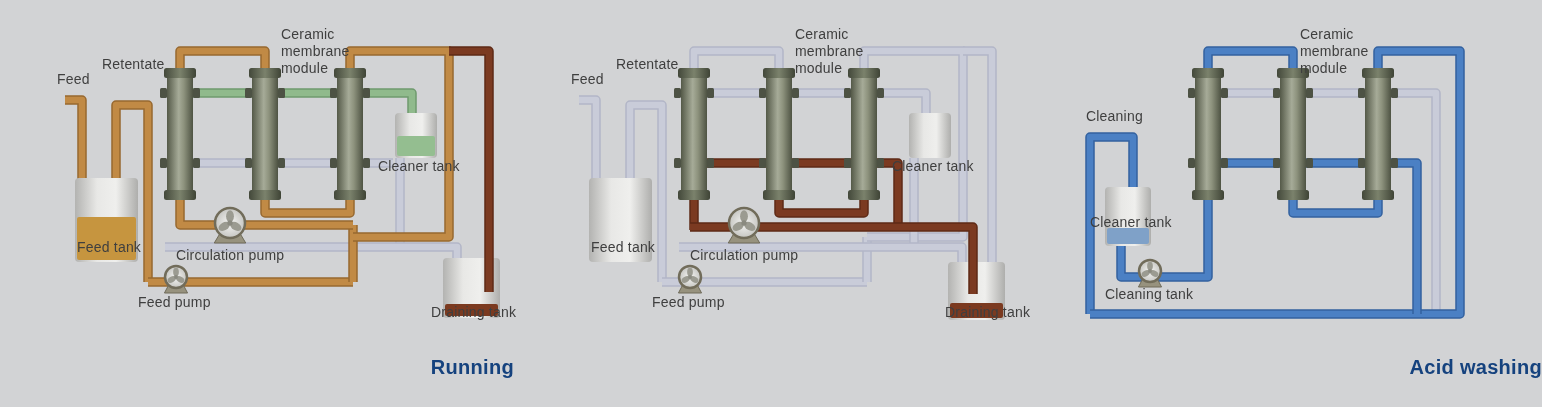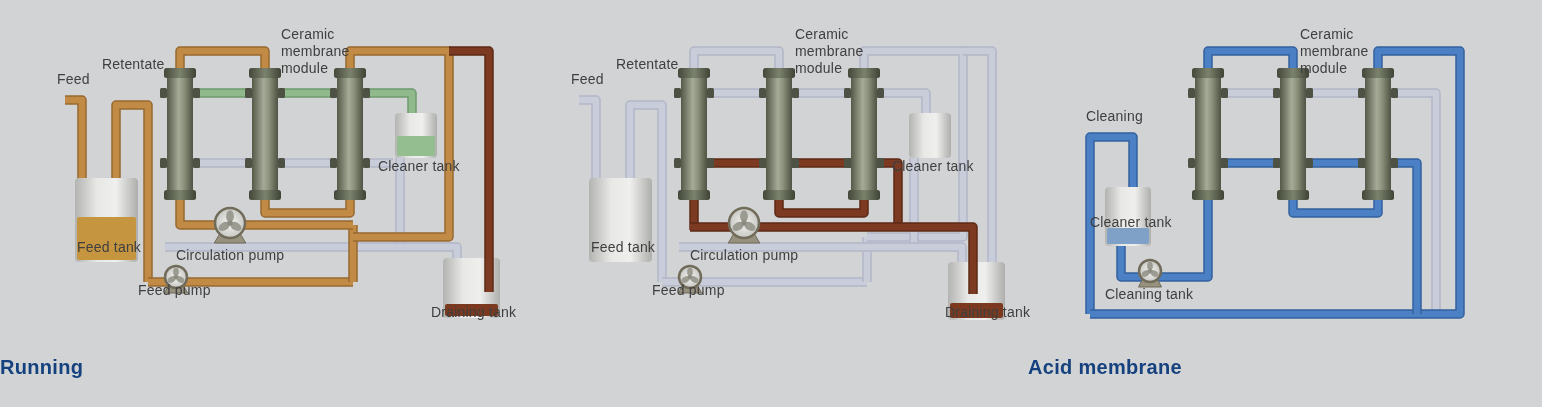--- a/index.html
+++ b/index.html
@@ -19,27 +19,27 @@
     color:var(--label-color,#3f3f3f);white-space:nowrap;z-index:5;
     letter-spacing:.2px;
   }
   .l-feed{left:57px;top:71px}
   .l-retentate{left:102px;top:56px}
   .l-module{left:281px;top:26px;white-space:pre-line}
   .panel-3 .l-module{left:272px}
   .l-cleaner-tank{left:378px;top:158px}
   .l-feed-tank{left:77px;top:239px}
   .l-circ-pump{left:176px;top:247px}
-  .l-feed-pump{left:138px;top:282px}
+  .l-feed-pump{left:138px;top:294px}
   .l-drain-tank{left:431px;top:304px}
   .l-cleaner{left:58px;top:108px}
   .l-cleaner-tank-3{left:62px;top:214px}
   .l-cleaning-pump{left:77px;top:286px}
   .panel-title{
-    position:absolute;top:356px;left:0;width:100%;text-align:left;
+    position:absolute;top:356px;left:0;width:100%;text-align:right;
     font-size:20px;font-weight:bold;color:var(--title-color,#15427e);
     letter-spacing:.3px;
   }
 </style>
 </head>
 <body>
 
 <div class="canvas">
 
   <section class="panel panel-1">
@@ -437,16 +437,16 @@
             <circle r="1.98" fill="#8a8a80"></circle>
           </g>
     </g>
       </svg>
     <div class="lab l-cleaner">Cleaning</div>
     <div class="lab l-module">Ceramic
 membrane
 module</div>
     <div class="lab l-cleaner-tank-3">Cleaner tank</div>
     <div class="lab l-cleaning-pump">Cleaning tank</div>
-    <div class="panel-title">Acid membrane</div>
+    <div class="panel-title">Acid washing</div>
   </section>
 
 </div>
 
 </body></html>

